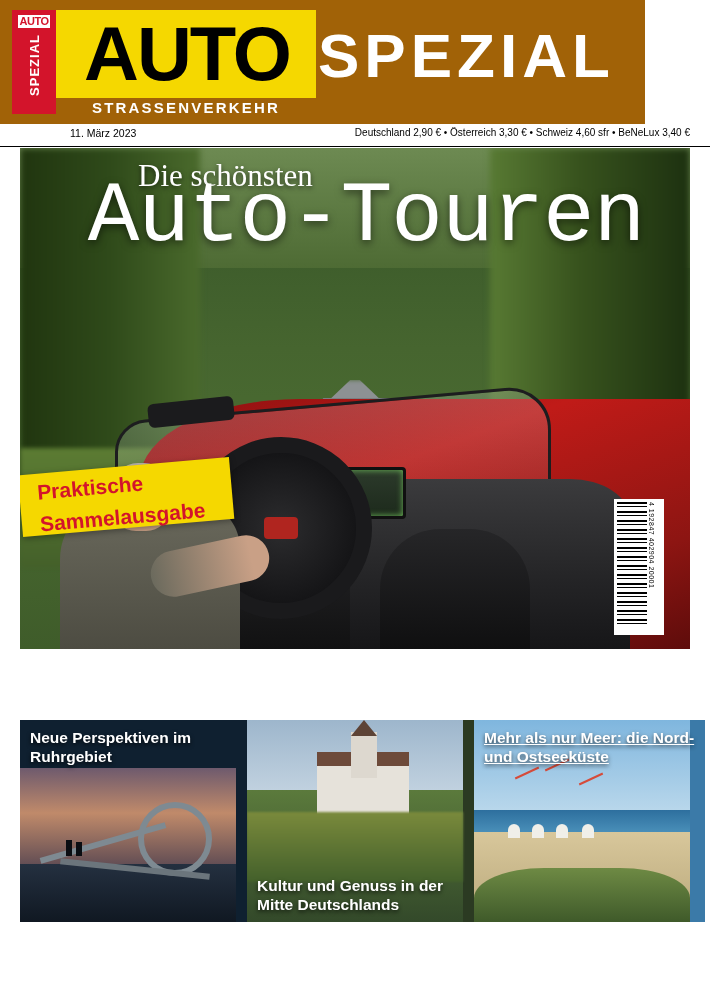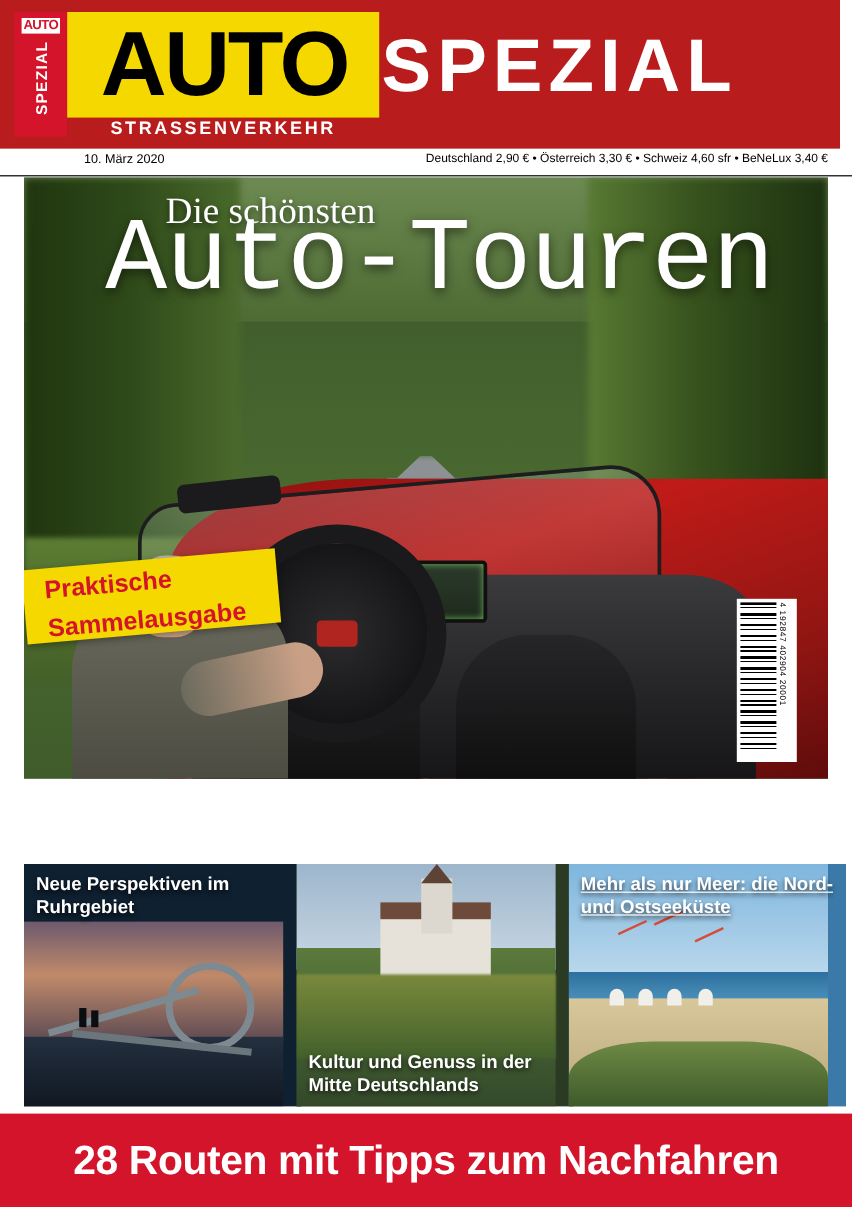--- a/index.html
+++ b/index.html
@@ -12,22 +12,22 @@
   }
   .page{
     position:relative;
     width:710px;height:1006px;
     background:#ffffff;
     overflow:hidden;
   }
 
   
   .masthead{
-    position:absolute;left:0;top:0;width:700px;height:124px;
-    background:#b91c1c;
+    position:absolute;left:0;top:0;width:645px;height:124px;
+    background:#a16207;
   }
   .logo-red{
     position:absolute;left:12px;top:10px;width:44px;height:104px;
     background:#d3142b;
     display:flex;flex-direction:column;align-items:center;
   }
   .logo-red .lr-box{
     margin-top:5px;
     background:#ffffff;color:#d3142b;
     font-weight:bold;font-size:11px;letter-spacing:-0.5px;
@@ -346,21 +346,21 @@
       <div class="lr-vert">SPEZIAL</div>
     </div>
     <div class="mh-yellow"></div>
     <div class="mh-auto">AUTO</div>
     <div class="mh-strasse">STRASSENVERKEHR</div>
     <div class="mh-spezial">SPEZIAL</div>
   </div>
 
   <div class="pricebar">
     <div class="pb-issue">Heft 7a</div>
-    <div class="pb-date">10. März 2020</div>
+    <div class="pb-date">11. März 2023</div>
     <div class="pb-prices">Deutschland 2,90 € • Österreich 3,30 € • Schweiz 4,60 sfr • BeNeLux 3,40 €</div>
   </div>
 
   <div class="hero">
     <div class="hero-sky"></div>
     <div class="tree-l"></div>
     <div class="tree-r"></div>
     <div class="grass-l"></div>
     <div class="grass-r"></div>
     <div class="road-far"></div>
@@ -436,17 +436,14 @@
       <div class="t3-chair" style="left:108px;"></div>
       <div class="t3-kite" style="left:40px;top:52px;"></div>
       <div class="t3-kite" style="left:70px;top:44px;"></div>
       <div class="t3-kite" style="left:104px;top:58px;"></div>
       <div class="t3-dune"></div>
       <div class="t-title">Mehr als nur Meer: die Nord- und Ostseeküste</div>
     </div>
 
   </div>
 
-  <div class="bottombar">
-    <div class="bb-text">28 Routen mit Tipps zum Nachfahren</div>
-  </div>
 
 </div>
 
 </body></html>

